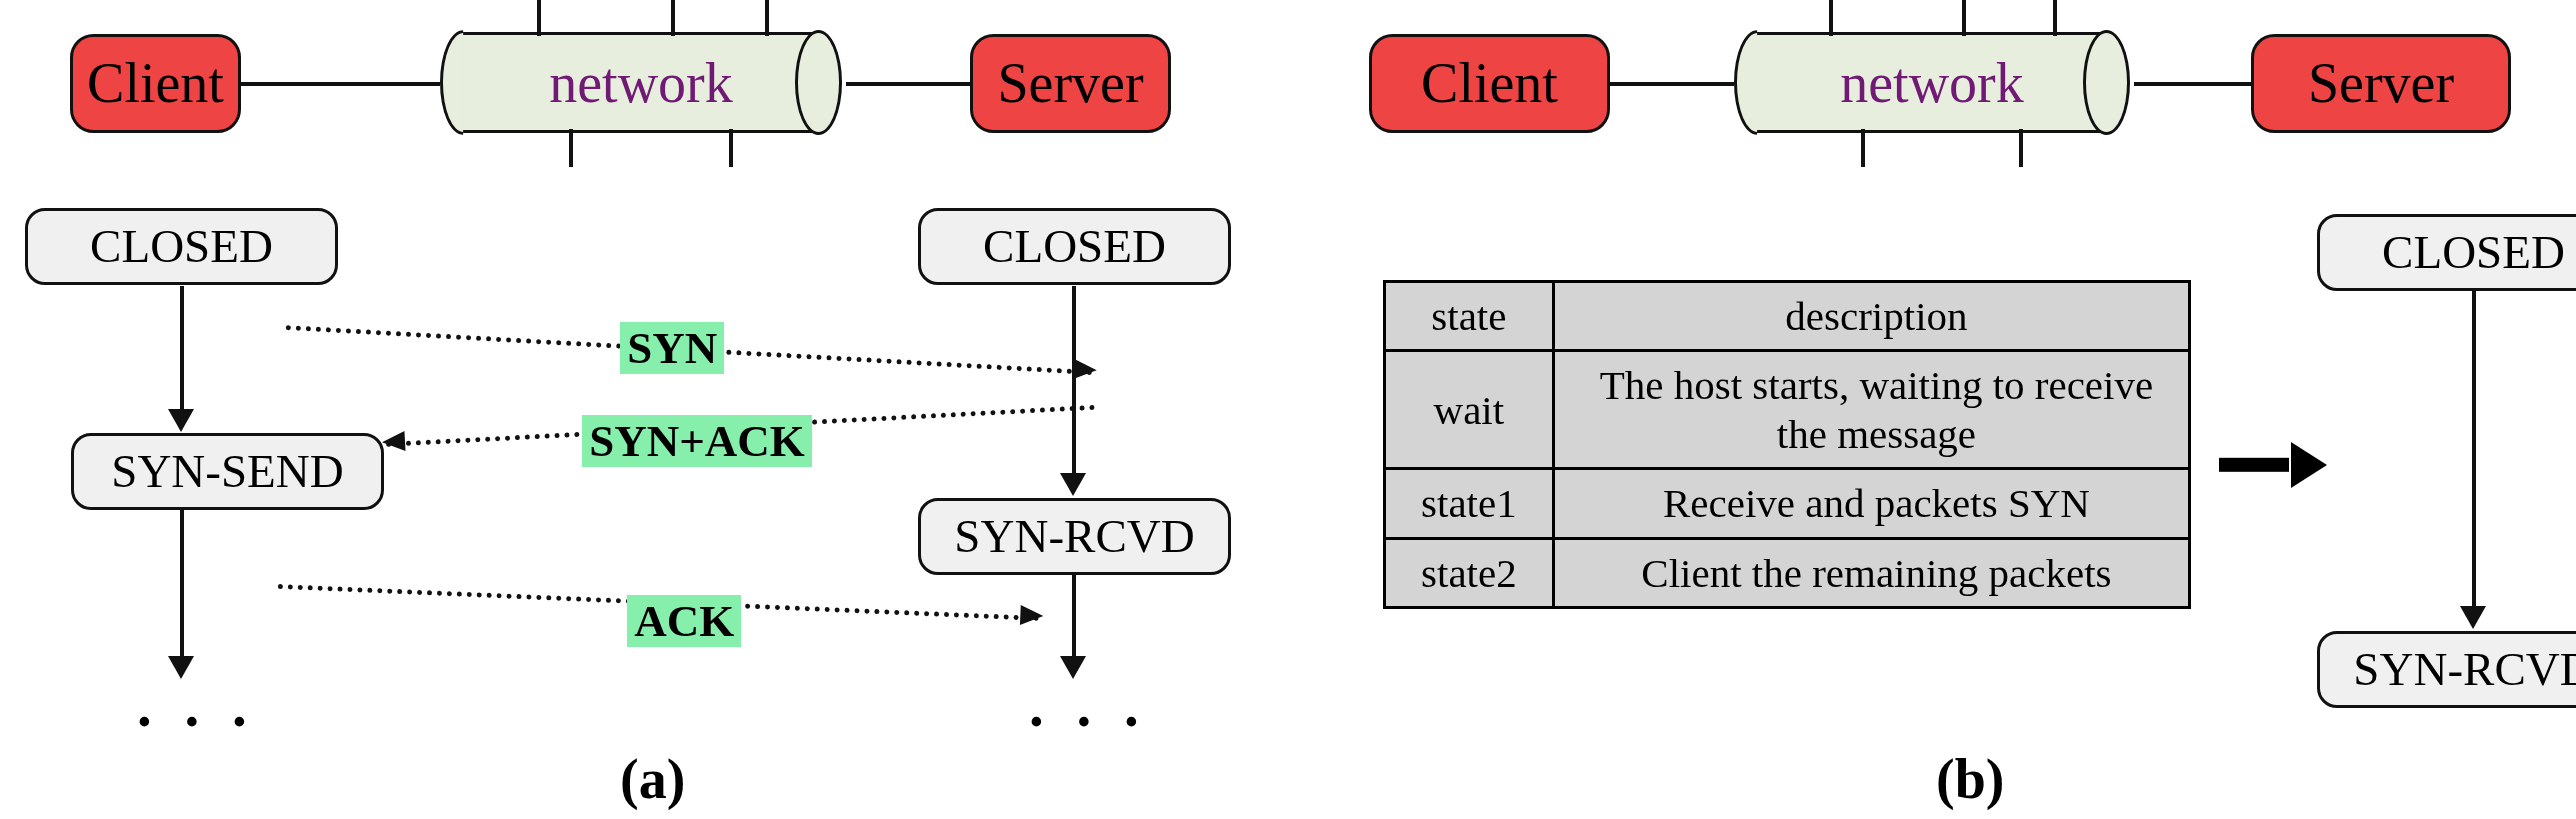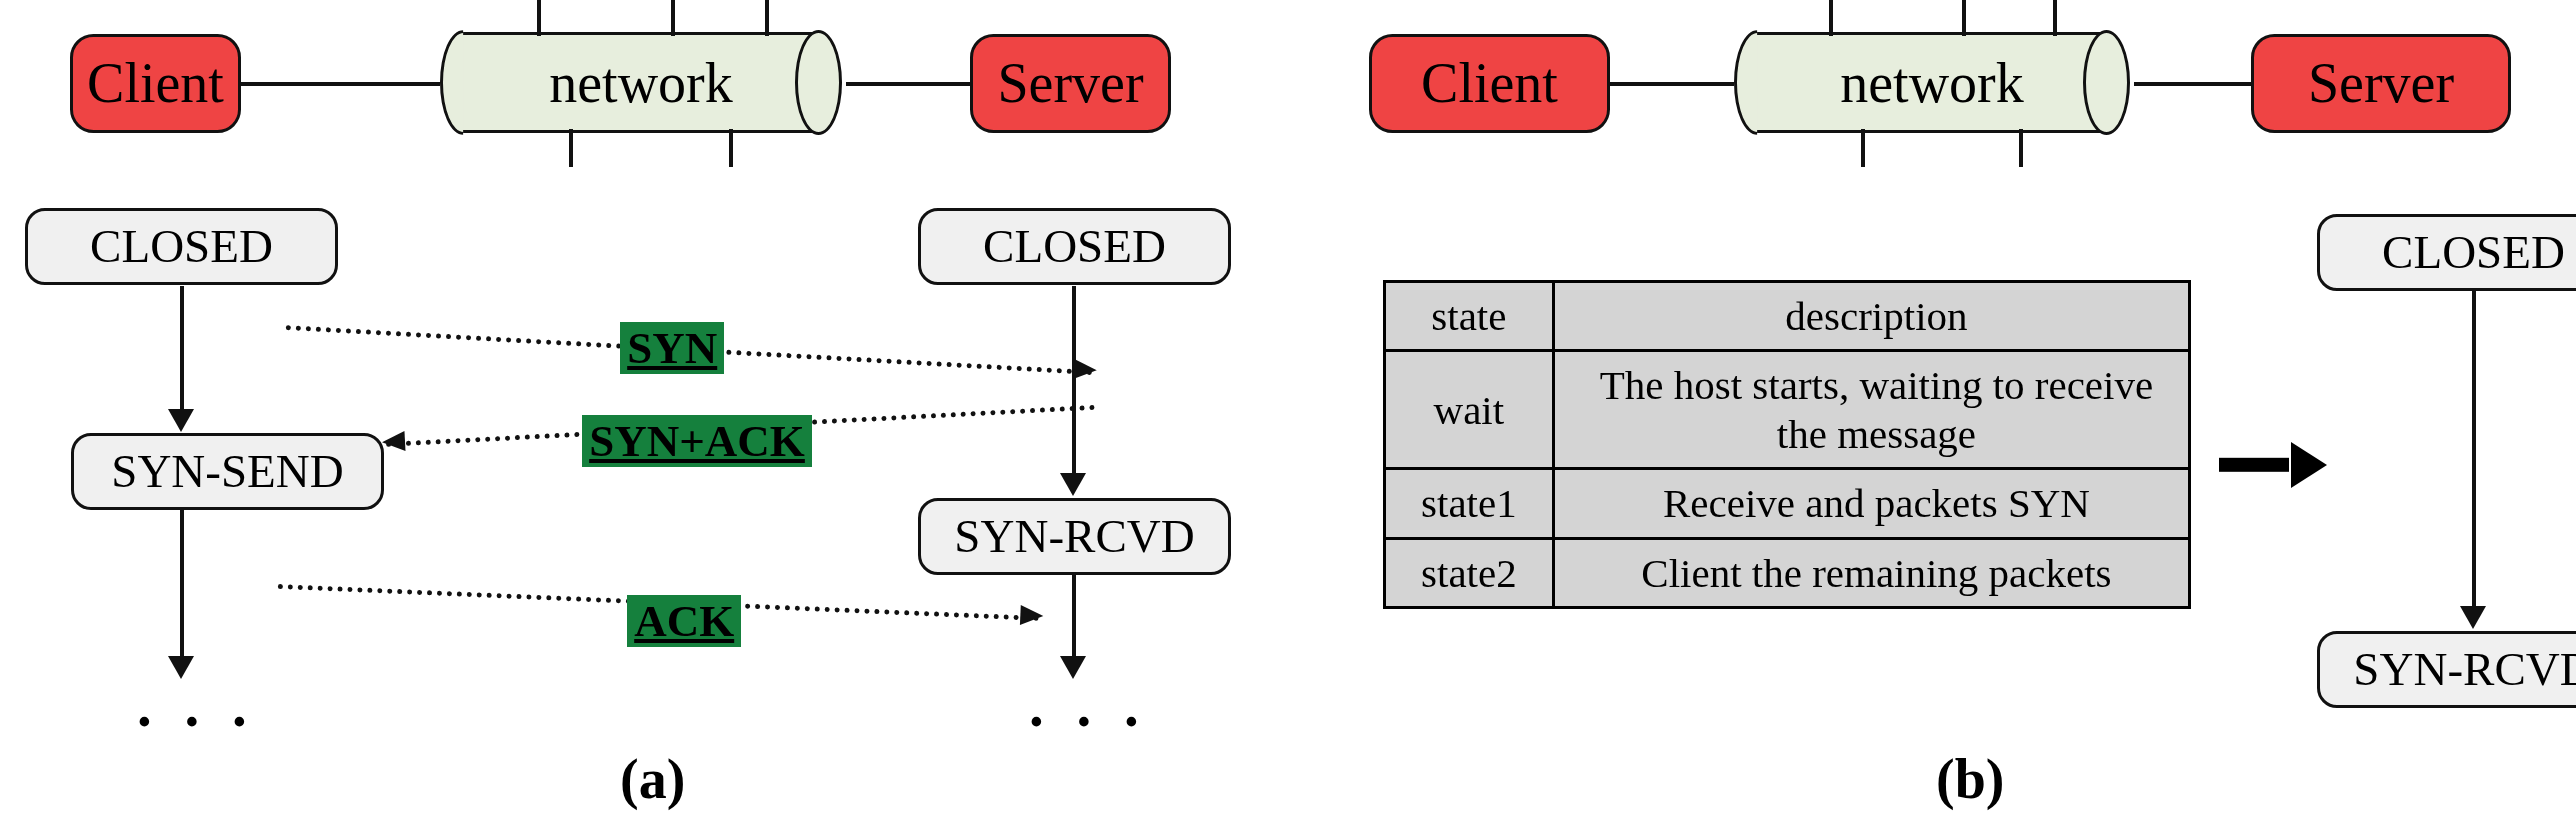--- a/index.html
+++ b/index.html
@@ -65,21 +65,21 @@
     border: 3.6px solid #111111;
     border-radius: 50%;
     background: #e7eedd;
   }
   .cyl-label {
     position: absolute;
     left: 0; top: 0;
     width: 100%; height: 100%;
     display: flex; align-items: center; justify-content: center;
     font-size: 56px;
-    color: #000000;
+    color: #701a75;
     z-index: 3;
     text-align: center;
   }
   .tick {
     position: absolute;
     width: 3.6px;
     background: #111111;
   }
 
   
@@ -118,24 +118,23 @@
     width: 0; height: 0;
     border-top: 10px solid transparent;
     border-bottom: 10px solid transparent;
     border-right: 23.4px solid #111111;
   }
   .msg-label {
     position: absolute;
     font-weight: bold;
     font-size: 45px;
     color: #000000;
-    background: #15803d;
+    background: #86efac;
     padding: 0 7.2px;
     white-space: nowrap;
-    text-decoration: underline;
   }
 
   .dots {
     position: absolute;
     font-size: 59px;
     letter-spacing: 9px;
     color: #000000;
     font-weight: bold;
   }
 

